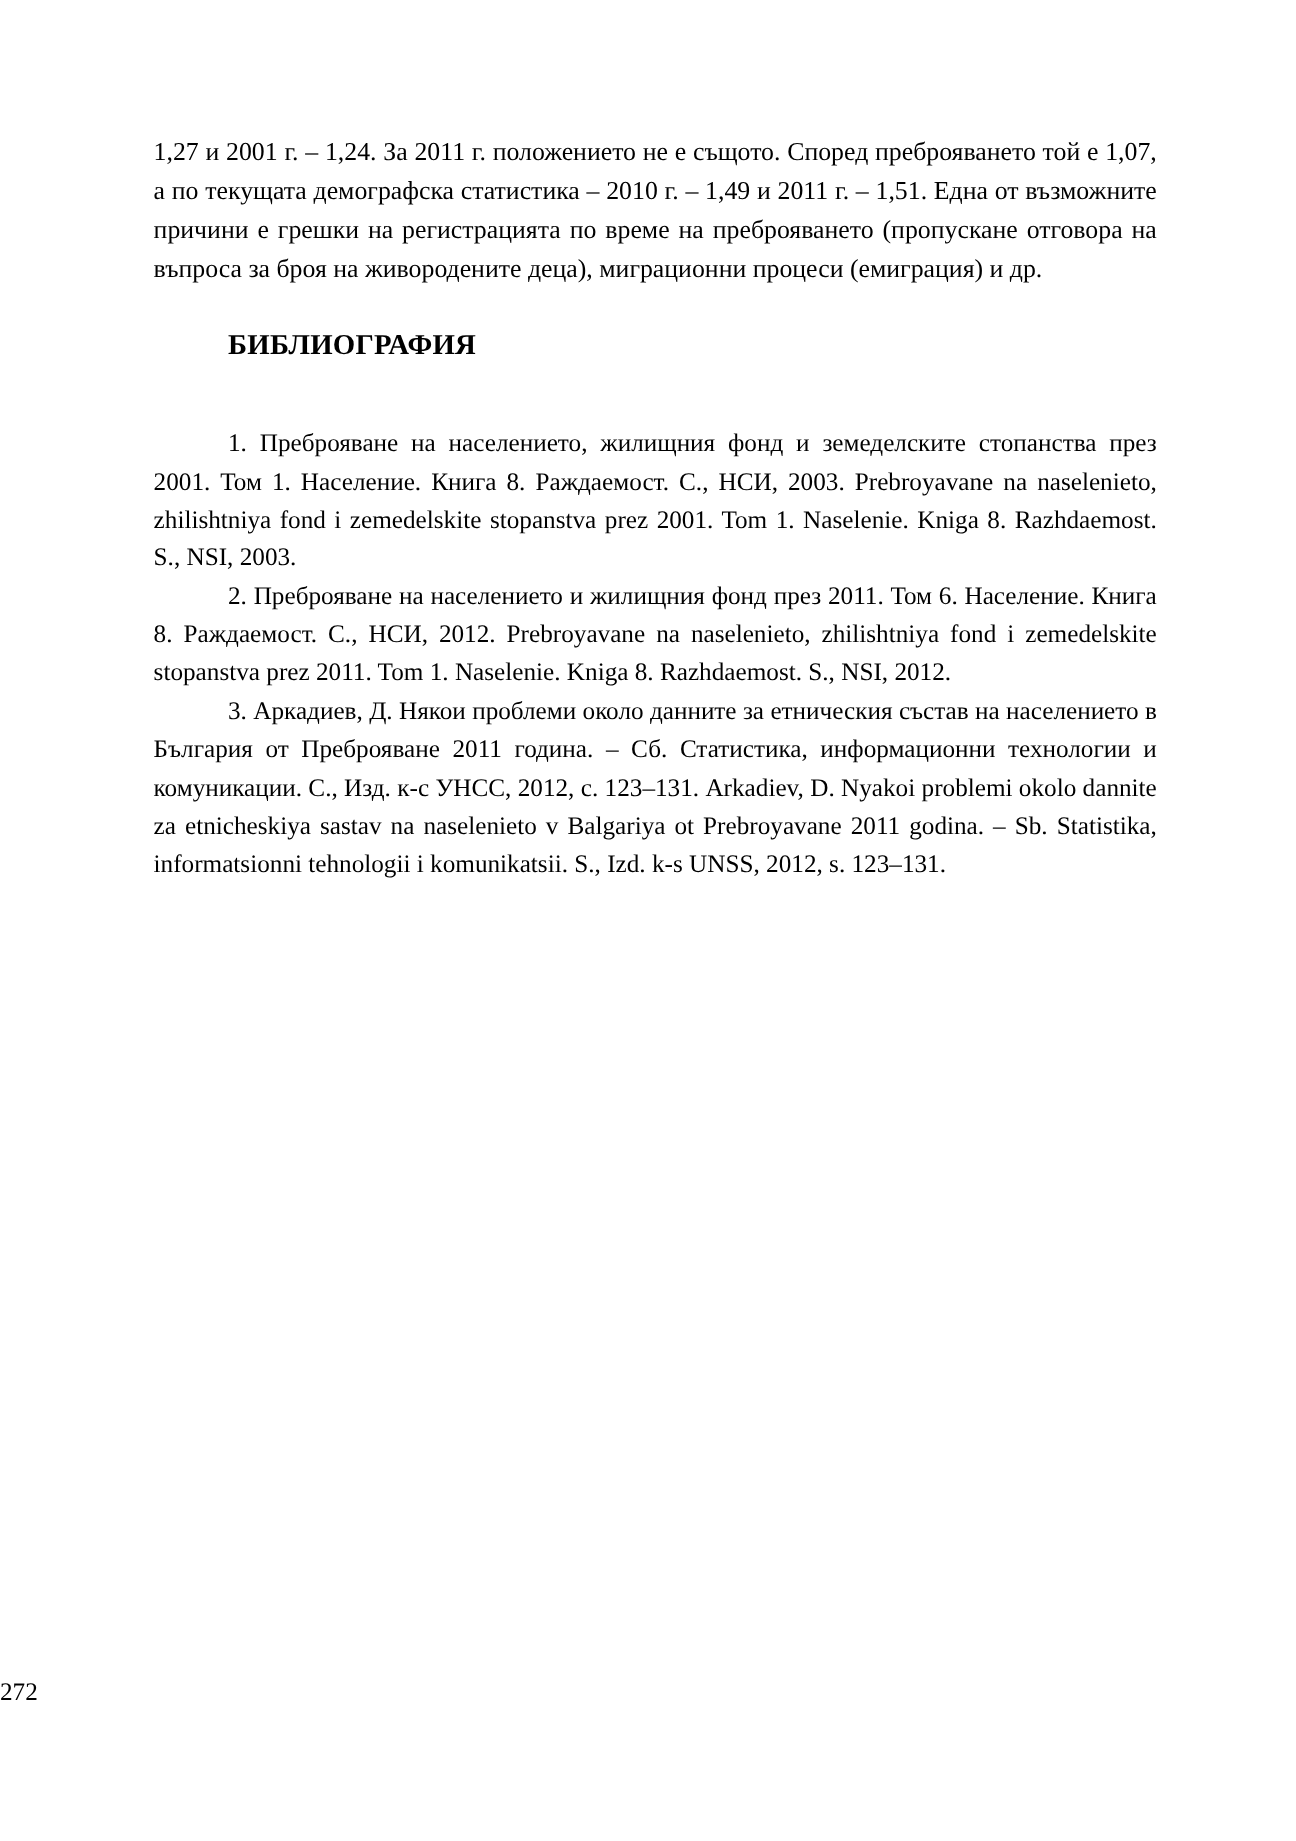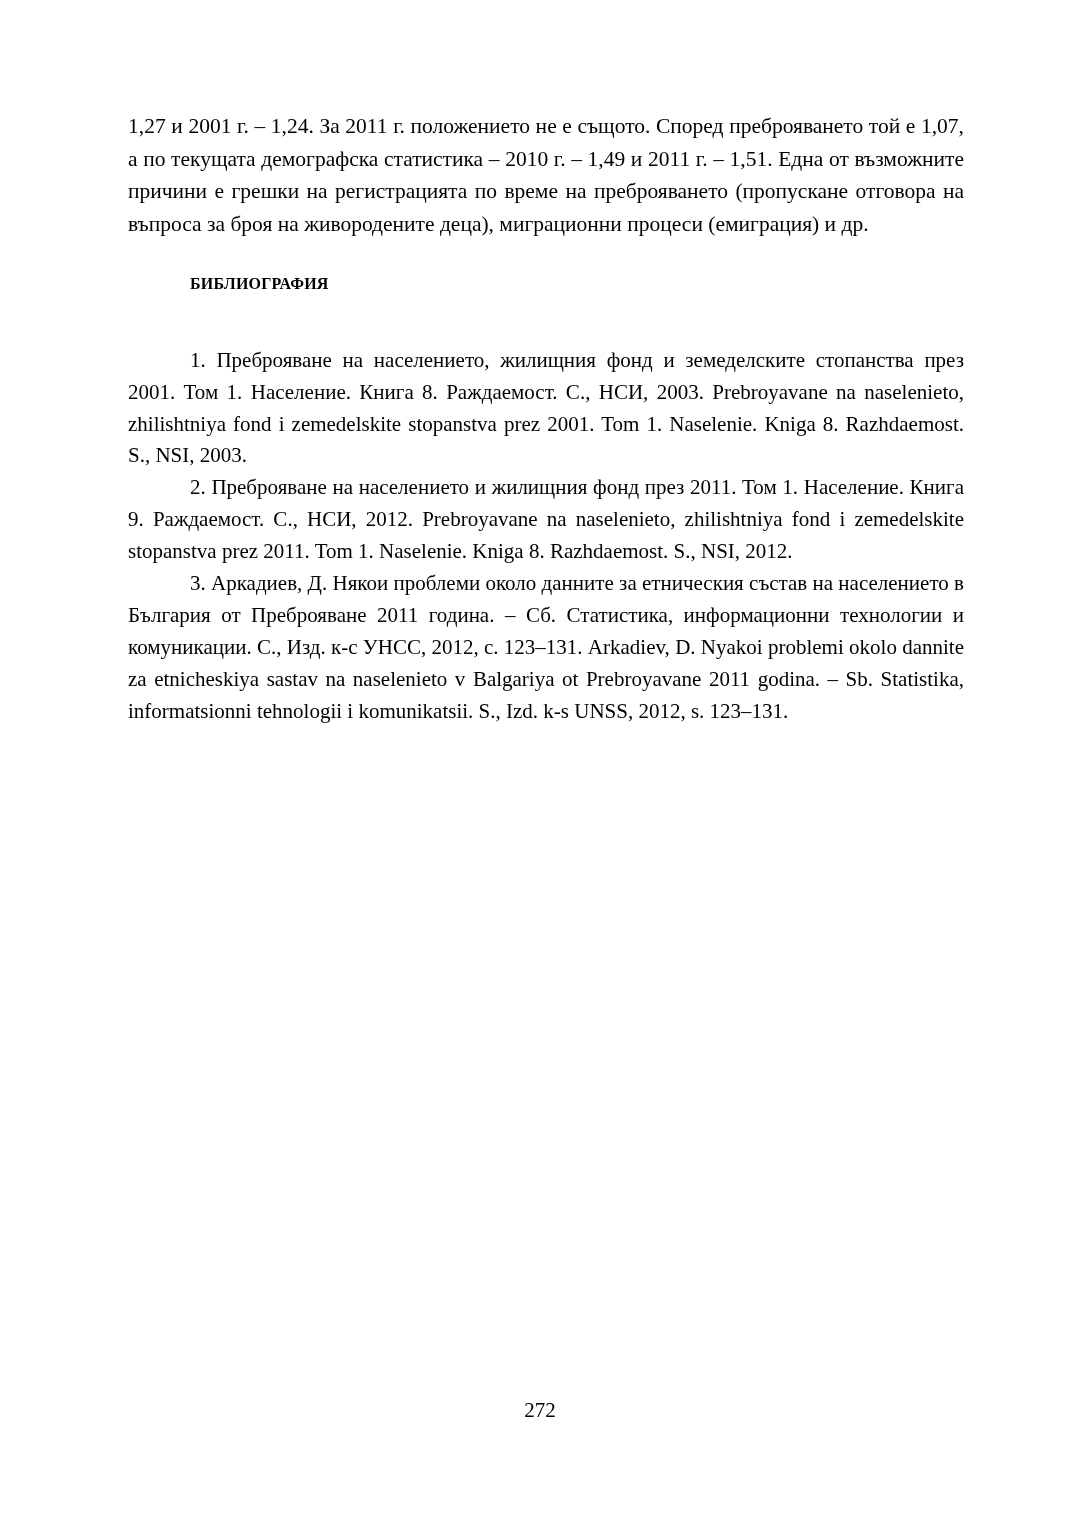--- a/index.html
+++ b/index.html
@@ -24,21 +24,21 @@
     font-size: 21.5px;
     line-height: 1.52;
     text-align: justify;
     text-justify: inter-word;
     margin: 0;
   }
   .intro {
     margin-bottom: 0;
   }
   .section-heading {
-    font-size: 16px;
+    font-size: 24px;
     font-weight: bold;
     margin: 34px 0 0 0;
     padding-left: 62px;
     letter-spacing: 0.2px;
   }
   .refs {
     margin-top: 52px;
   }
   .ref {
     font-size: 21px;
@@ -49,38 +49,37 @@
     margin: 0;
   }
   .ref .author {
     font-weight: normal;
   }
   .page-number {
     position: absolute;
     left: 0;
     right: 0;
     top: 1398px;
-    text-align: center;
     font-size: 21px;
   }
 </style>
 </head>
 <body>
 
 <div class="page">
 
   <p class="body-text intro">1,27 и 2001 г. – 1,24. За 2011 г. положението не е същото. Според преброяването той е 1,07, а по текущата демографска статистика – 2010 г. – 1,49 и 2011 г. – 1,51. Една от възможните причини е грешки на регистрацията по време на преброяването (пропускане отговора на въпроса за броя на живородените деца), миграционни процеси (емиграция) и др.</p>
 
   <h2 class="section-heading">БИБЛИОГРАФИЯ</h2>
 
   <div class="refs">
 
     <p class="ref">1. Преброяване на населението, жилищния фонд и земеделските стопанства през 2001. Том 1. Население. Книга 8. Раждаемост. С., НСИ, 2003. Prebroyavane na naselenieto, zhilishtniya fond i zemedelskite stopanstva prez 2001. Tom 1. Naselenie. Kniga 8. Razhdaemost. S., NSI, 2003.</p>
 
-    <p class="ref">2. Преброяване на населението и жилищния фонд през 2011. Том 1. Население. Книга 9. Раждаемост. С., НСИ, 2012. Prebroyavane na naselenieto, zhilishtniya fond i zemedelskite stopanstva prez 2011. Tom 1. Naselenie. Kniga 8. Razhdaemost. S., NSI, 2012.</p>
+    <p class="ref">2. Преброяване на населението и жилищния фонд през 2011. Том 6. Население. Книга 8. Раждаемост. С., НСИ, 2012. Prebroyavane na naselenieto, zhilishtniya fond i zemedelskite stopanstva prez 2011. Tom 1. Naselenie. Kniga 8. Razhdaemost. S., NSI, 2012.</p>
 
     <p class="ref"><span>3. </span><span class="author">Аркадиев,</span><span> Д. Някои проблеми около данните за етническия състав на населението в България от Преброяване 2011 година. – Сб. Статистика, информационни технологии и комуникации. С., Изд. к-с УНСС, 2012, с. 123–131. Arkadiev, D. Nyakoi problemi okolo dannite za etnicheskiya sastav na naselenieto v Balgariya ot Prebroyavane 2011 godina. – Sb. Statistika, informatsionni tehnologii i komunikatsii. S., Izd. k-s UNSS, 2012, s. 123–131.</span></p>
 
   </div>
 
   <div class="page-number">272</div>
 
 </div>
 
 </body></html>

